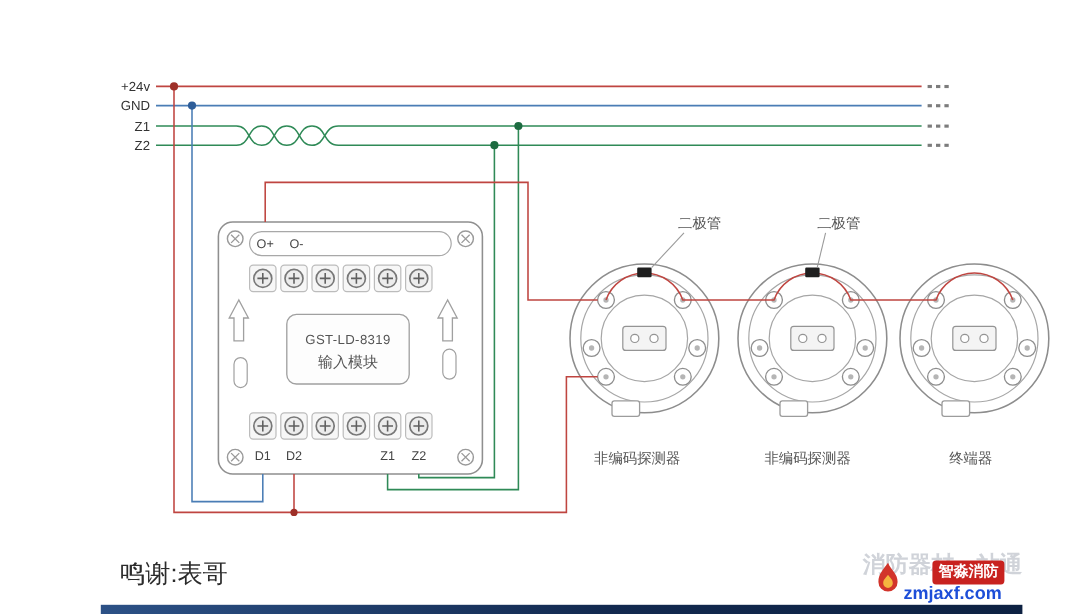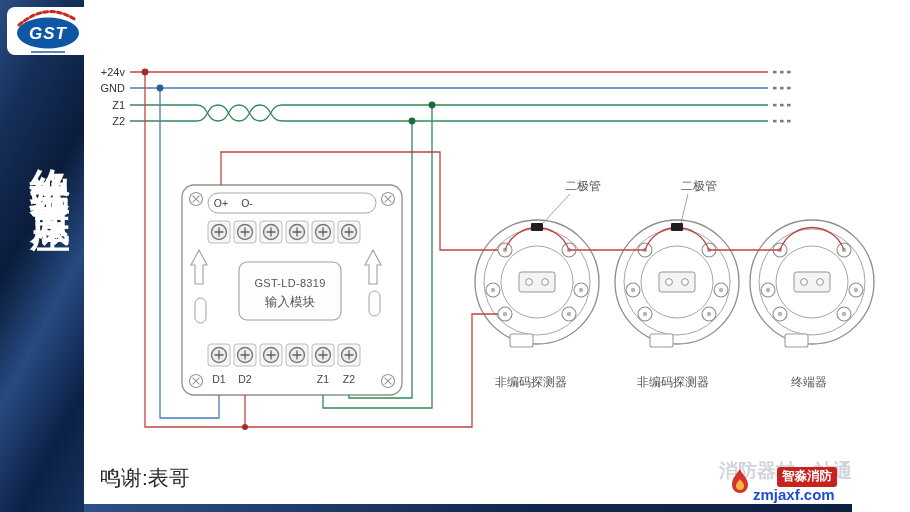--- a/index.html
+++ b/index.html
@@ -33,31 +33,20 @@
   .modname{font-size:11px;fill:#555555;text-anchor:middle;letter-spacing:.3px;}
   .modname2{font-size:12.5px;fill:#555555;text-anchor:middle;}
   .detlabel{font-size:12px;fill:#555555;text-anchor:middle;}
   .anno{font-size:12px;fill:#555555;text-anchor:middle;}
 </style>
 </head>
 <body>
 
 <div class="stage">
 
-  <div class="sidebar">
-    <div class="logo-card">
-      <svg width="90" height="48" viewBox="0 0 90 48">
-        <ellipse cx="41" cy="26" rx="31" ry="15.5" fill="#0f56a5"></ellipse>
-        <path d="M12,18 Q40,-6 69,13" fill="none" stroke="#c9281e" stroke-width="3" stroke-dasharray="4 3" stroke-linecap="round"></path>
-        <text x="41" y="32" text-anchor="middle" font-size="17" font-style="italic" font-weight="800" fill="#ffffff" letter-spacing="1">GST</text>
-        <rect x="24" y="44" width="34" height="2" fill="#0f56a5" opacity=".7"></rect>
-      </svg>
-    </div>
-    <div class="v-title">终端器不当底座</div>
-  </div>
 
   <div class="main">
     <svg class="diagram" width="808" height="512" viewBox="102 0 808 512">
 
       <defs>
 
         <g id="det">
           <circle r="62" fill="#ffffff" stroke="#8d8d8d" stroke-width="1.3"></circle>
           <circle r="53" fill="none" stroke="#a6a6a6" stroke-width="1"></circle>
           <circle r="36" fill="#ffffff" stroke="#a6a6a6" stroke-width="1"></circle>

